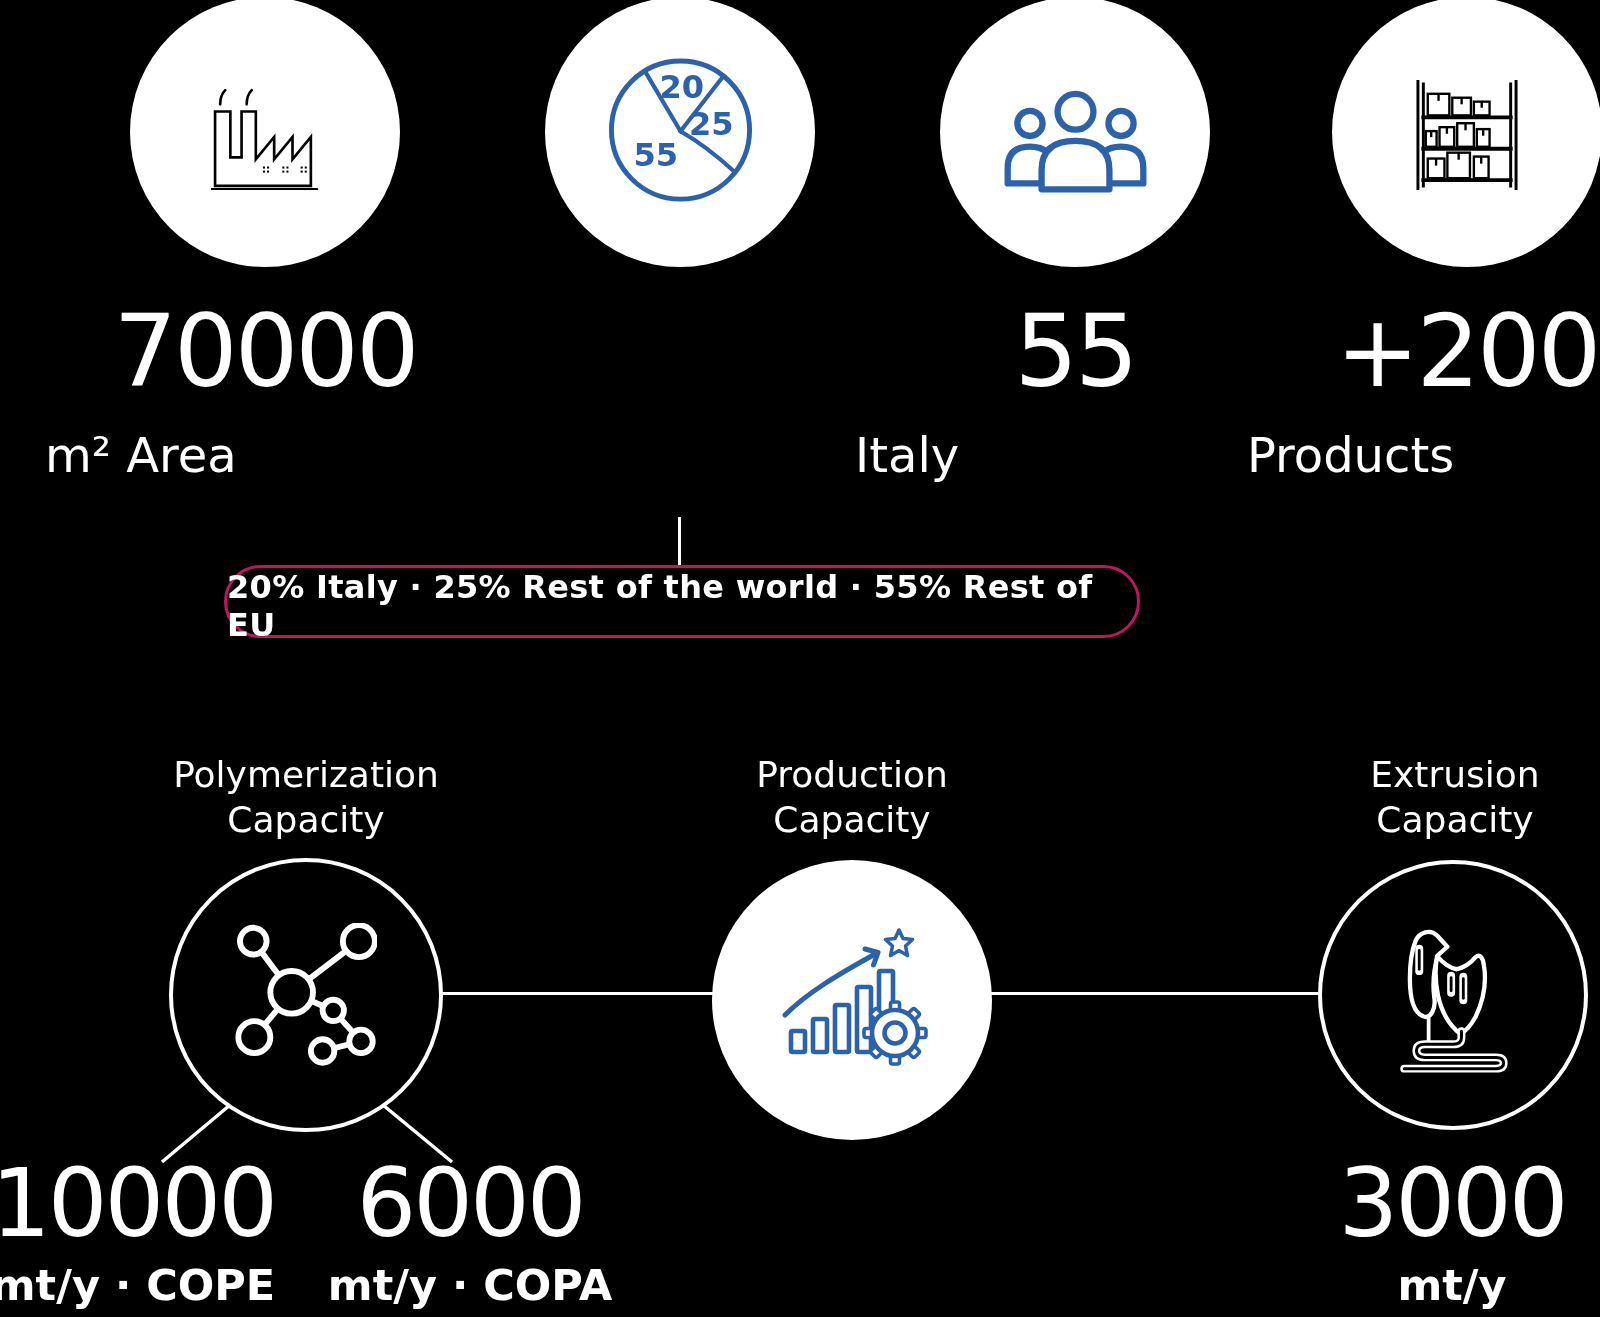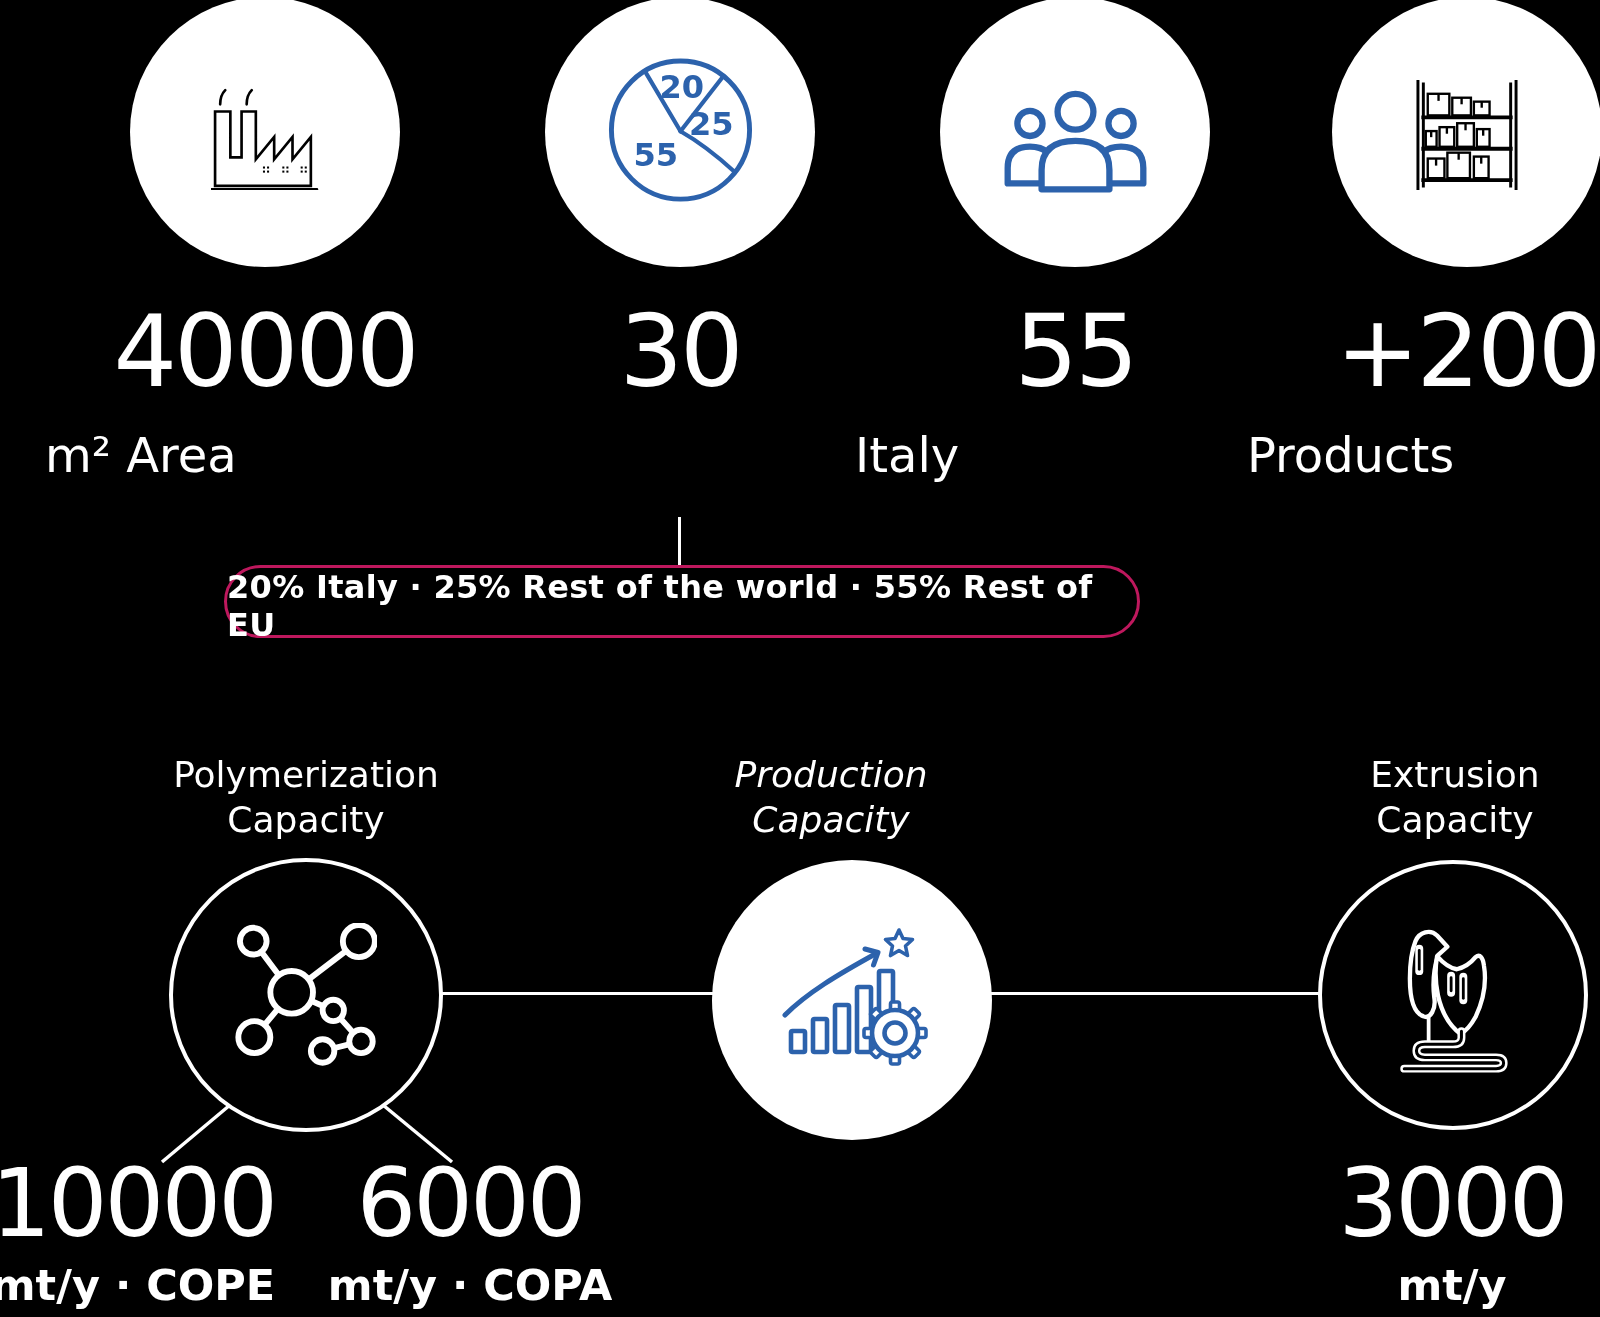--- a/index.html
+++ b/index.html
@@ -42,39 +42,38 @@
           <rect x="74" y="77" width="2" height="2"></rect>
         <rect x="70" y="81" width="2" height="2"></rect>
           <rect x="74" y="81" width="2" height="2"></rect>
         <rect x="88" y="77" width="2" height="2"></rect>
           <rect x="92" y="77" width="2" height="2"></rect>
         <rect x="88" y="81" width="2" height="2"></rect>
           <rect x="92" y="81" width="2" height="2"></rect>
       </g>
     </svg>
   </div>
-  <div class="abs big-num" style="left:45px;top:302px;">40000</div>
+  <div class="abs big-num" style="left:45px;top:302px;">70000</div>
   <div class="abs stat-label" style="left:45px;top:433px;">m² Area</div>
 
   <div class="abs circle" style="left:545px;top:-3px;width:270px;height:270px;">
     <svg width="185" height="185" viewBox="0 0 150 150">
       <g stroke="#2c62ac" fill="none" stroke-linecap="round">
         <circle cx="75" cy="73" r="56" stroke-width="4"></circle>
         <path d="M75,74 L46,25" stroke-width="3.4"></path>
         <path d="M75,74 L110,29" stroke-width="3.4"></path>
         <path d="M75,74 Q96,86 119,107" stroke-width="3.4"></path>
       </g>
       <g fill="#2c62ac" font-family="DejaVu Sans, sans-serif" font-weight="bold" font-size="26" text-anchor="middle">
         <text x="76" y="47">20</text>
         <text x="100" y="77">25</text>
         <text x="55" y="102">55</text>
       </g>
     </svg>
   </div>
-  <div class="abs big-num" style="left:460px;top:302px;">30</div>
 
   <div class="abs circle" style="left:940px;top:-3px;width:270px;height:270px;">
     <svg width="155" height="126" viewBox="0 0 160 130" style="margin-top:8px;">
       <g stroke="#2c62ac" stroke-width="6.5" stroke-linejoin="round">
         <path d="M10,114 V98 Q10,76 33,76 Q56,76 56,98 V114 Z" fill="none"></path>
         <path d="M104,114 V98 Q104,76 127,76 Q150,76 150,98 V114 Z" fill="none"></path>
         <circle cx="33" cy="52" r="13" fill="#ffffff"></circle>
         <circle cx="127" cy="52" r="13" fill="#ffffff"></circle>
         <path d="M45,120 V100 Q45,70 80,70 Q115,70 115,100 V120 Z" fill="#ffffff"></path>
         <circle cx="80" cy="40" r="18.5" fill="#ffffff"></circle>
@@ -119,21 +118,21 @@
 
   <div class="abs vline" style="left:678px;top:517px;height:49px;"></div>
   <div class="abs pill" style="left:224px;top:565px;width:916px;height:73px;">
     <span>20% Italy · 25% Rest of the world · 55% Rest of EU</span>
   </div>
 
   <div class="abs cap-title" style="left:76px;top:752px;">
     <div>Polymerization</div>
     <div>Capacity</div>
   </div>
-  <div class="abs cap-title" style="left:601px;top:752px;font-style:italic;">
+  <div class="abs cap-title" style="left:622px;top:752px;">
     <div>Production</div>
     <div>Capacity</div>
   </div>
   <div class="abs cap-title" style="left:1225px;top:752px;">
     <div>Extrusion</div>
     <div>Capacity</div>
   </div>
 
   <div class="abs hline" style="left:440px;top:992px;width:275px;"></div>
   <div class="abs hline" style="left:990px;top:992px;width:330px;"></div>

